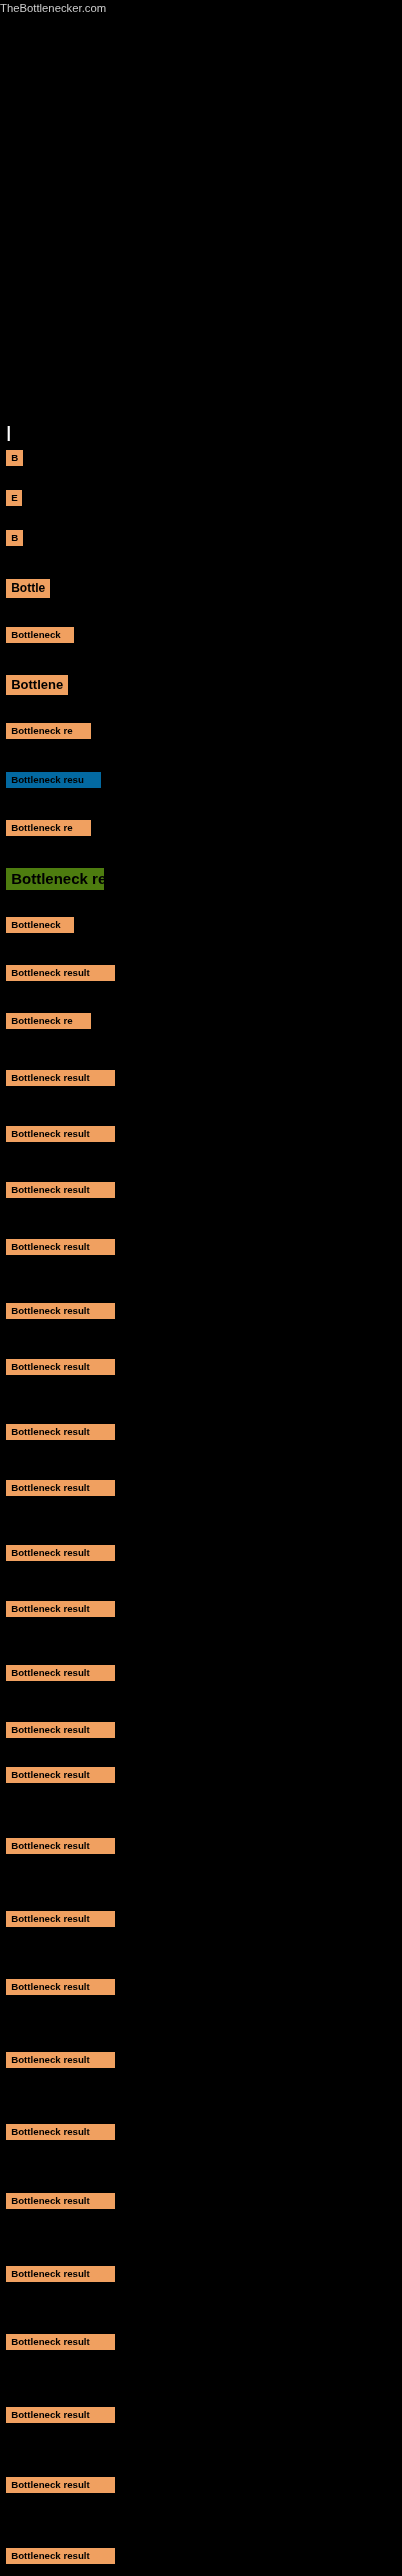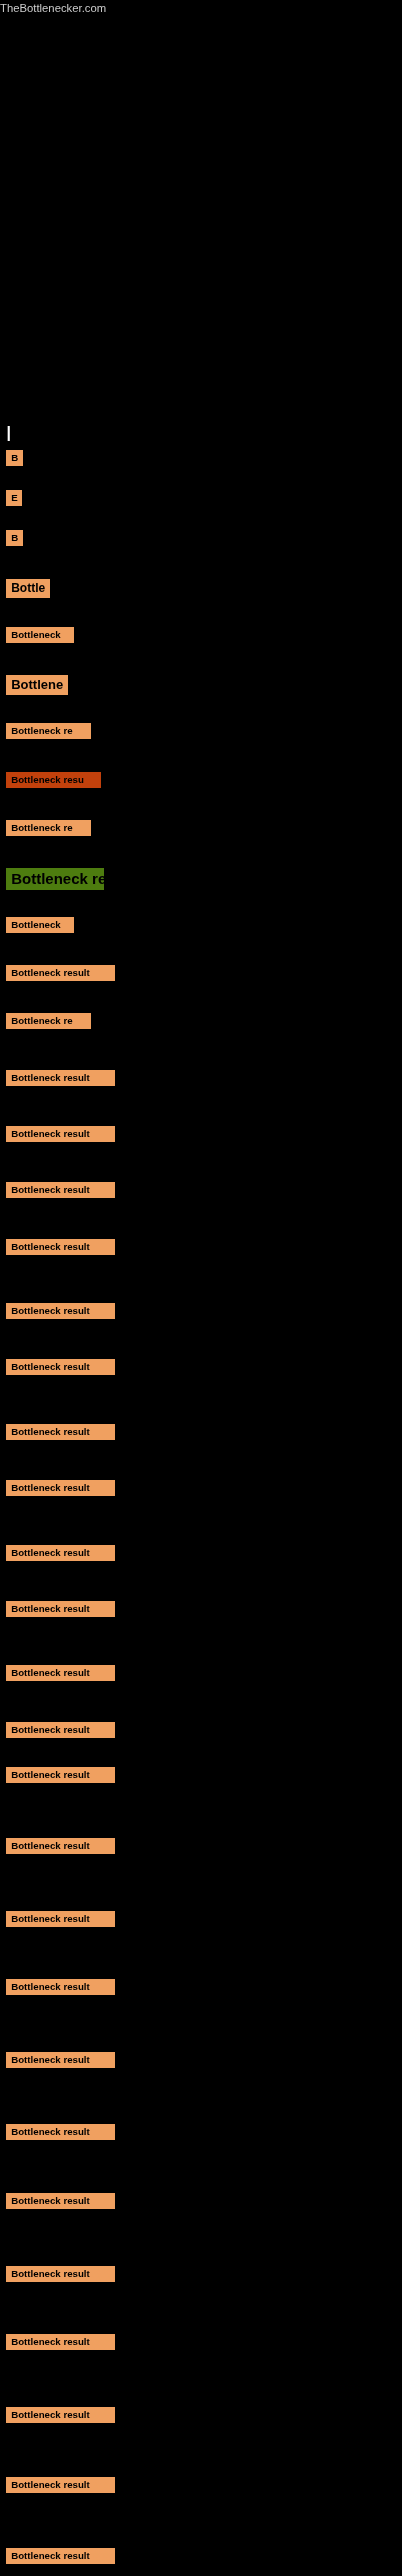--- a/index.html
+++ b/index.html
@@ -36,21 +36,21 @@
   <span style="position: absolute; top: 409px; left: 6.4px; color: #ffffff; font-size: 16px; font-weight: bold;">|</span>
 
   <div id="items-container">
       <div style="position: absolute; top: 435px; left: 6.4px; background-color: rgb(240, 160, 96); color: rgb(0, 0, 0); font-size: 9.7px; font-weight: bold; padding: 2.4px 4.8px; white-space: nowrap; overflow: hidden; max-width: 24px; min-width: 16px;">B</div>
       <div style="position: absolute; top: 475px; left: 6.4px; background-color: rgb(240, 160, 96); color: rgb(0, 0, 0); font-size: 9.7px; font-weight: bold; padding: 2.4px 4.8px; white-space: nowrap; overflow: hidden; max-width: 24px; min-width: 16px;">E</div>
       <div style="position: absolute; top: 515px; left: 6.4px; background-color: rgb(240, 160, 96); color: rgb(0, 0, 0); font-size: 9.7px; font-weight: bold; padding: 2.4px 4.8px; white-space: nowrap; overflow: hidden; max-width: 24px; min-width: 16px;">B</div>
       <div style="position: absolute; top: 564px; left: 6.4px; background-color: rgb(240, 160, 96); color: rgb(0, 0, 0); font-size: 12px; font-weight: bold; padding: 2.4px 4.8px; white-space: nowrap; overflow: hidden; max-width: 52px; min-width: 44px;">Bottle</div>
       <div style="position: absolute; top: 612px; left: 6.4px; background-color: rgb(240, 160, 96); color: rgb(0, 0, 0); font-size: 9.7px; font-weight: bold; padding: 2.4px 4.8px; white-space: nowrap; overflow: hidden; max-width: 76px; min-width: 68px;">Bottleneck</div>
       <div style="position: absolute; top: 660px; left: 6.4px; background-color: rgb(240, 160, 96); color: rgb(0, 0, 0); font-size: 13px; font-weight: bold; padding: 2.4px 4.8px; white-space: nowrap; overflow: hidden; max-width: 66px; min-width: 58px;">Bottlene</div>
       <div style="position: absolute; top: 708px; left: 6.4px; background-color: rgb(240, 160, 96); color: rgb(0, 0, 0); font-size: 9.7px; font-weight: bold; padding: 2.4px 4.8px; white-space: nowrap; overflow: hidden; max-width: 93px; min-width: 85px;">Bottleneck re</div>
-      <div style="position: absolute; top: 757px; left: 6.4px; background-color: #c2410c; color: rgb(0, 0, 0); font-size: 9.7px; font-weight: bold; padding: 2.4px 4.8px; white-space: nowrap; overflow: hidden; max-width: 103px; min-width: 95px;">Bottleneck resu</div>
+      <div style="position: absolute; top: 757px; left: 6.4px; background-color: #0369a1; color: rgb(0, 0, 0); font-size: 9.7px; font-weight: bold; padding: 2.4px 4.8px; white-space: nowrap; overflow: hidden; max-width: 103px; min-width: 95px;">Bottleneck resu</div>
       <div style="position: absolute; top: 805px; left: 6.4px; background-color: rgb(240, 160, 96); color: rgb(0, 0, 0); font-size: 9.7px; font-weight: bold; padding: 2.4px 4.8px; white-space: nowrap; overflow: hidden; max-width: 93px; min-width: 85px;">Bottleneck re</div>
       <div style="position: absolute; top: 853px; left: 6.4px; background-color: #4d7c0f; color: rgb(0, 0, 0); font-size: 15px; font-weight: bold; padding: 2.4px 4.8px; white-space: nowrap; overflow: hidden; max-width: 98px; min-width: 90px;">Bottleneck res</div>
       <div style="position: absolute; top: 902px; left: 6.4px; background-color: rgb(240, 160, 96); color: rgb(0, 0, 0); font-size: 9.7px; font-weight: bold; padding: 2.4px 4.8px; white-space: nowrap; overflow: hidden; max-width: 76px; min-width: 68px;">Bottleneck</div>
       <div style="position: absolute; top: 950px; left: 6.4px; background-color: rgb(240, 160, 96); color: rgb(0, 0, 0); font-size: 9.7px; font-weight: bold; padding: 2.4px 4.8px; white-space: nowrap; overflow: hidden; max-width: 117px; min-width: 109px;">Bottleneck result</div>
       <div style="position: absolute; top: 998px; left: 6.4px; background-color: rgb(240, 160, 96); color: rgb(0, 0, 0); font-size: 9.7px; font-weight: bold; padding: 2.4px 4.8px; white-space: nowrap; overflow: hidden; max-width: 93px; min-width: 85px;">Bottleneck re</div>
       <div style="position: absolute; top: 1055px; left: 6.4px; background-color: rgb(240, 160, 96); color: rgb(0, 0, 0); font-size: 9.7px; font-weight: bold; padding: 2.4px 4.8px; white-space: nowrap; overflow: hidden; max-width: 117px; min-width: 109px;">Bottleneck result</div>
       <div style="position: absolute; top: 1111px; left: 6.4px; background-color: rgb(240, 160, 96); color: rgb(0, 0, 0); font-size: 9.7px; font-weight: bold; padding: 2.4px 4.8px; white-space: nowrap; overflow: hidden; max-width: 117px; min-width: 109px;">Bottleneck result</div>
       <div style="position: absolute; top: 1167px; left: 6.4px; background-color: rgb(240, 160, 96); color: rgb(0, 0, 0); font-size: 9.7px; font-weight: bold; padding: 2.4px 4.8px; white-space: nowrap; overflow: hidden; max-width: 117px; min-width: 109px;">Bottleneck result</div>
       <div style="position: absolute; top: 1224px; left: 6.4px; background-color: rgb(240, 160, 96); color: rgb(0, 0, 0); font-size: 9.7px; font-weight: bold; padding: 2.4px 4.8px; white-space: nowrap; overflow: hidden; max-width: 117px; min-width: 109px;">Bottleneck result</div>
       <div style="position: absolute; top: 1288px; left: 6.4px; background-color: rgb(240, 160, 96); color: rgb(0, 0, 0); font-size: 9.7px; font-weight: bold; padding: 2.4px 4.8px; white-space: nowrap; overflow: hidden; max-width: 117px; min-width: 109px;">Bottleneck result</div>

